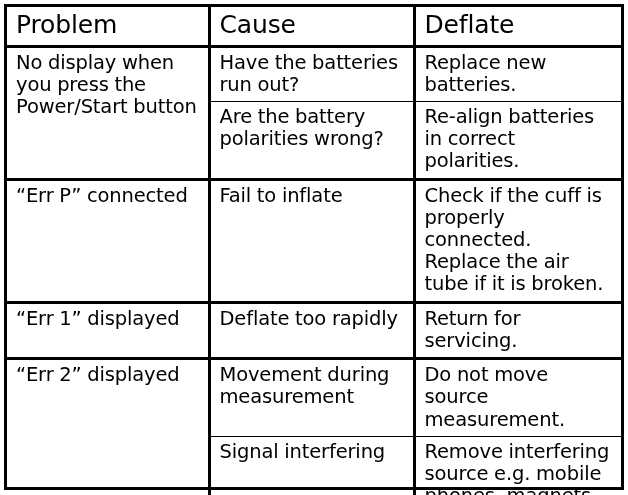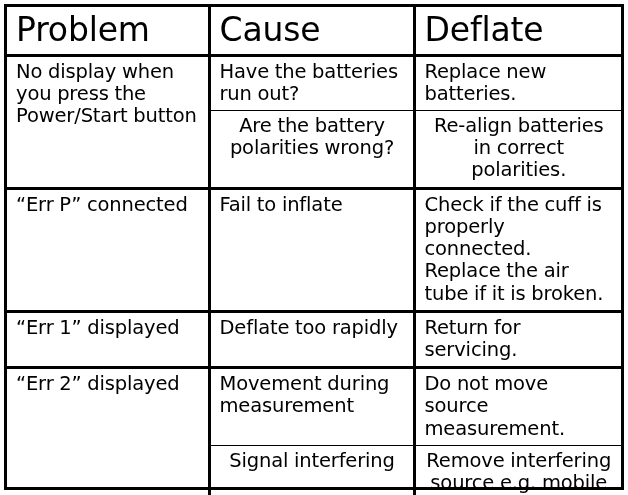--- a/index.html
+++ b/index.html
@@ -60,26 +60,25 @@
 
   
   tr.group-start > td,
   tr.group-start > th {
     border-top: 3px solid #000000;
   }
 
   
   tr.sub-row > td {
     border-top: 1.6px solid #000000;
-    text-align: center;
   }
 
   
   th.header-cell {
-    font-size: 33px;
+    font-size: 25px;
     line-height: 1.1;
     padding-top: 3px;
     padding-bottom: 4px;
     letter-spacing: -0.2px;
   }
 
   
   td.body-cell {
     font-size: 19.5px;
   }

